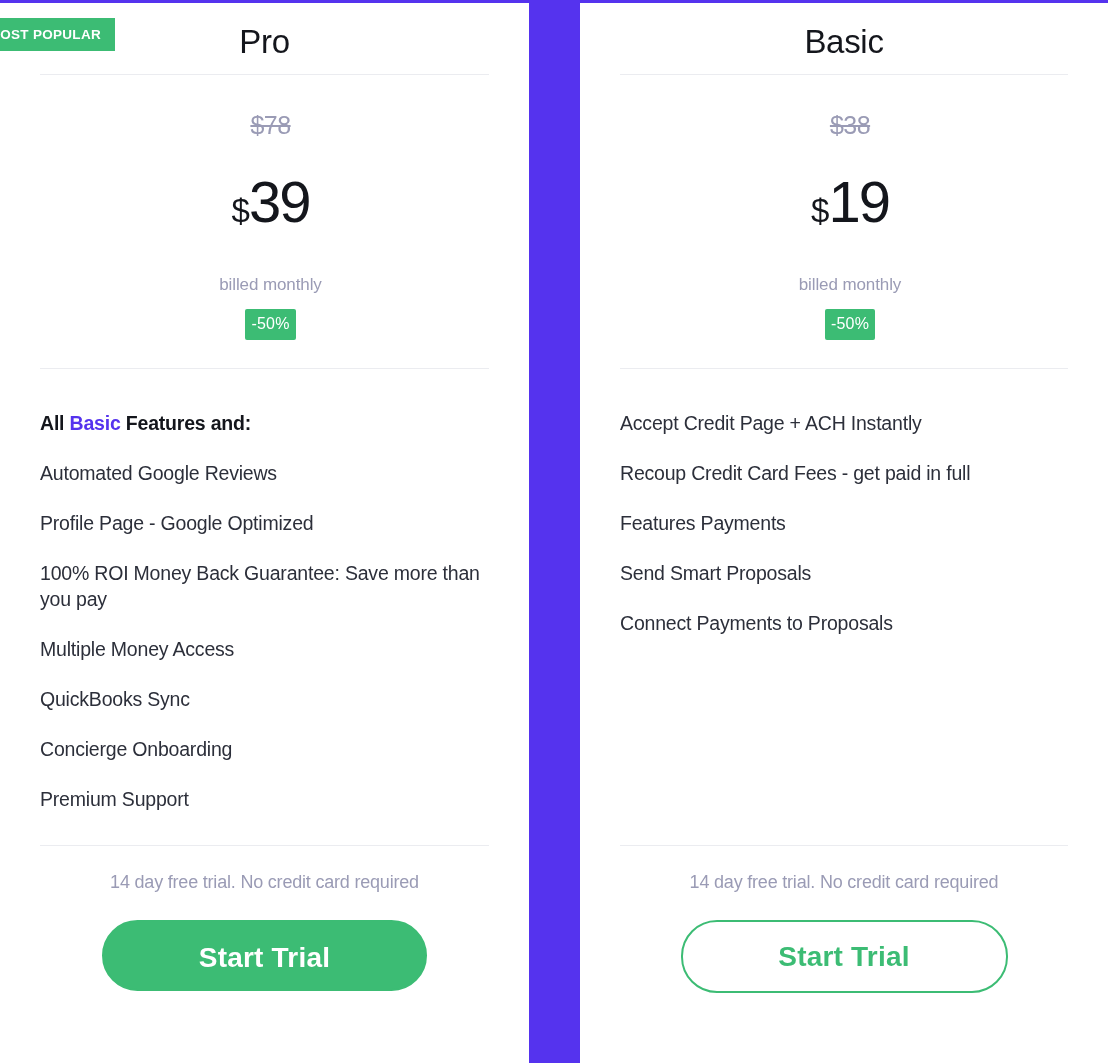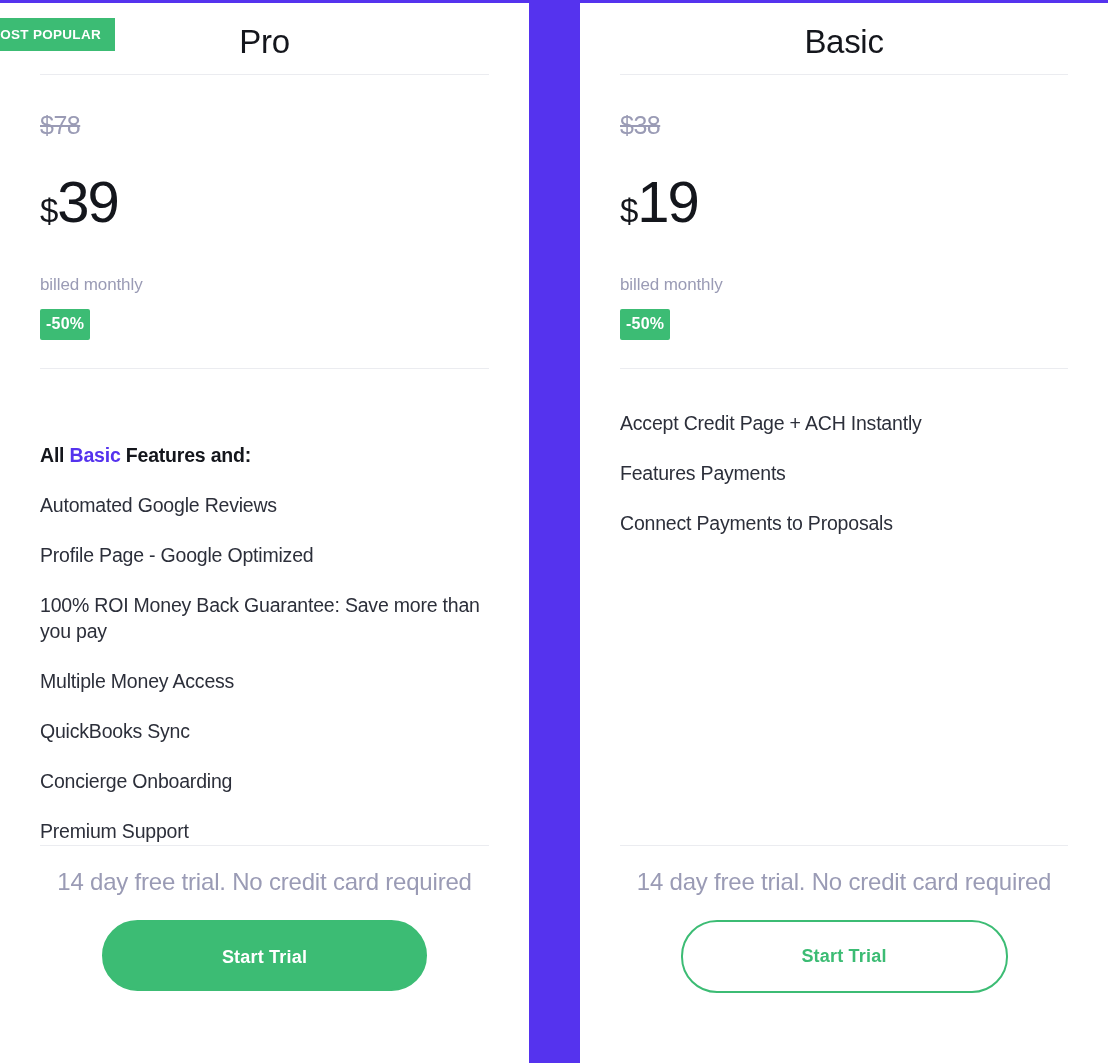--- a/index.html
+++ b/index.html
@@ -92,23 +92,23 @@
     background: #ebecf0;
     width: 100%;
   }
   .divider-top    { position: absolute; left: 40px; right: 40px; top: 74px;  width: auto; }
   .divider-mid    { position: absolute; left: 40px; right: 40px; top: 368px; width: auto; }
   .divider-bottom { position: absolute; left: 40px; right: 40px; top: 845px; width: auto; }
 
   
   .price-block {
     position: absolute;
-    left: 40px; right: 40px;
+    left: 52px; right: 40px;
     top: 108px;
-    text-align: left;
+    text-align: center;
   }
 
   .price-old {
     font-size: 25px;
     color: #9a9bb5;
     text-decoration: line-through;
     text-decoration-thickness: 2px;
     line-height: 34px;
     letter-spacing: -0.5px;
   }
@@ -137,21 +137,21 @@
     line-height: 22px;
     letter-spacing: -0.1px;
   }
 
   .badge-discount {
     display: inline-block;
     margin-top: 13px;
     background: #3cbc74;
     color: #ffffff;
     font-size: 16px;
-    font-weight: bold;
+    font-weight: normal;
     padding: 5px 6px 6px;
     border-radius: 2px;
     line-height: 20px;
     letter-spacing: 0.2px;
   }
 
   
   .features {
     position: absolute;
     left: 40px; right: 40px;
@@ -162,45 +162,44 @@
     font-size: 19.5px;
     color: #2c2f3a;
     line-height: 26px;
     letter-spacing: -0.2px;
     margin-bottom: 24px;
   }
   .feature-item:last-child { margin-bottom: 0; }
   .feature-item.is-heading {
     font-weight: bold;
     color: #14161c;
-    margin-top: 32px;
   }
   .feature-item .accent { color: #5533ee; }
 
   
   .cta-block {
     position: absolute;
     left: 40px; right: 40px;
     top: 870px;
     text-align: center;
   }
   .trial-note {
-    font-size: 24px;
+    font-size: 18px;
     color: #9a9bb5;
     line-height: 24px;
     letter-spacing: -0.2px;
   }
   .cta-button {
     display: block;
     margin: 26px auto 2px;
     width: 325px;
     height: 71px;
     line-height: 71px;
     border-radius: 36px;
-    font-size: 18px;
+    font-size: 28px;
     font-weight: bold;
     letter-spacing: 0.2px;
     text-align: center;
     cursor: pointer;
     border: 2px solid transparent;
     font-family: "Liberation Sans", sans-serif;
   }
   .cta-button.is-filled {
     background: #3cbc74;
     color: #ffffff;
@@ -278,21 +277,23 @@
           <span class="currency">$</span><span class="amount">19</span>
         </div>
         <div class="price-period">billed monthly</div>
         <div class="badge-discount">-50%</div>
       </div>
 
       <div class="divider divider-mid"></div>
 
       <ul class="features">
         <li class="feature-item">Accept Credit Page + ACH Instantly</li>
+        <li class="feature-item">Recoup Credit Card Fees - get paid in full</li>
         <li class="feature-item">Features Payments</li>
+        <li class="feature-item">Send Smart Proposals</li>
         <li class="feature-item">Connect Payments to Proposals</li>
       </ul>
 
       <div class="divider divider-bottom"></div>
 
       <div class="cta-block">
         <div class="trial-note">14 day free trial. No credit card required</div>
         <button class="cta-button is-outline">Start Trial</button>
       </div>
 

